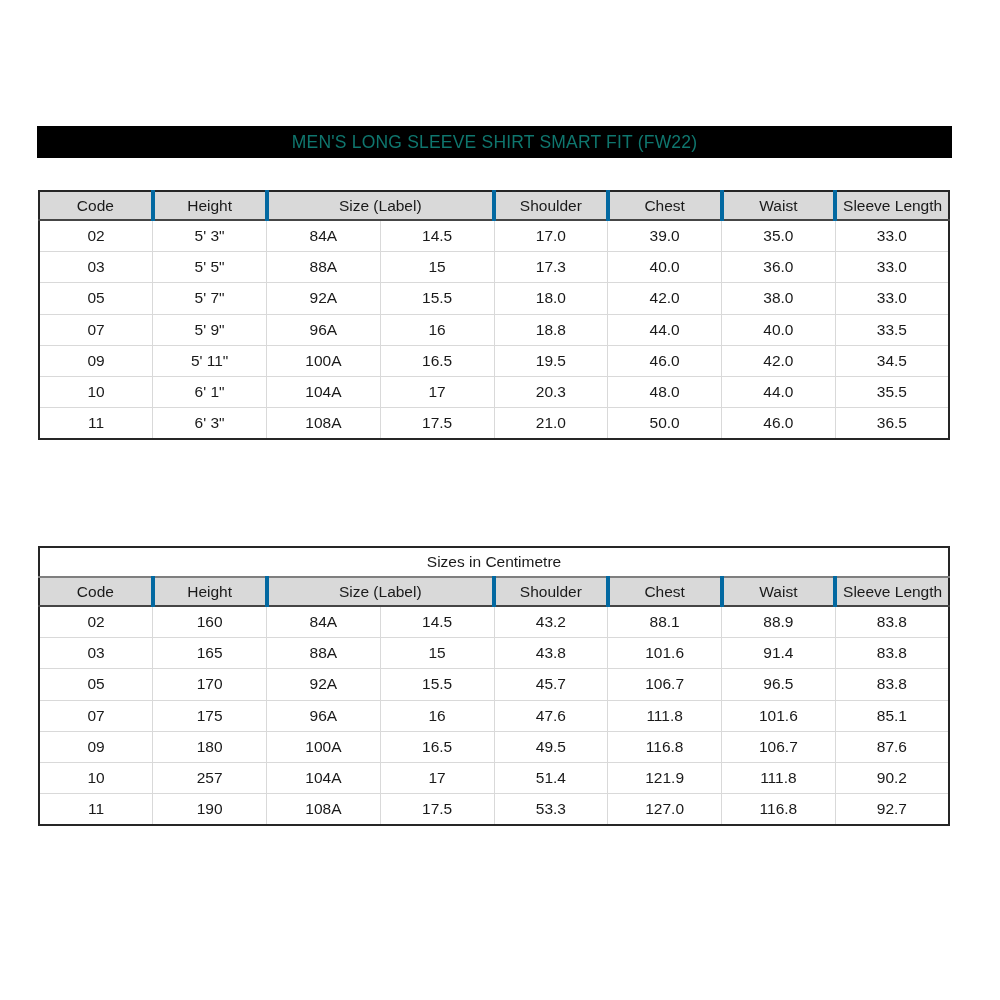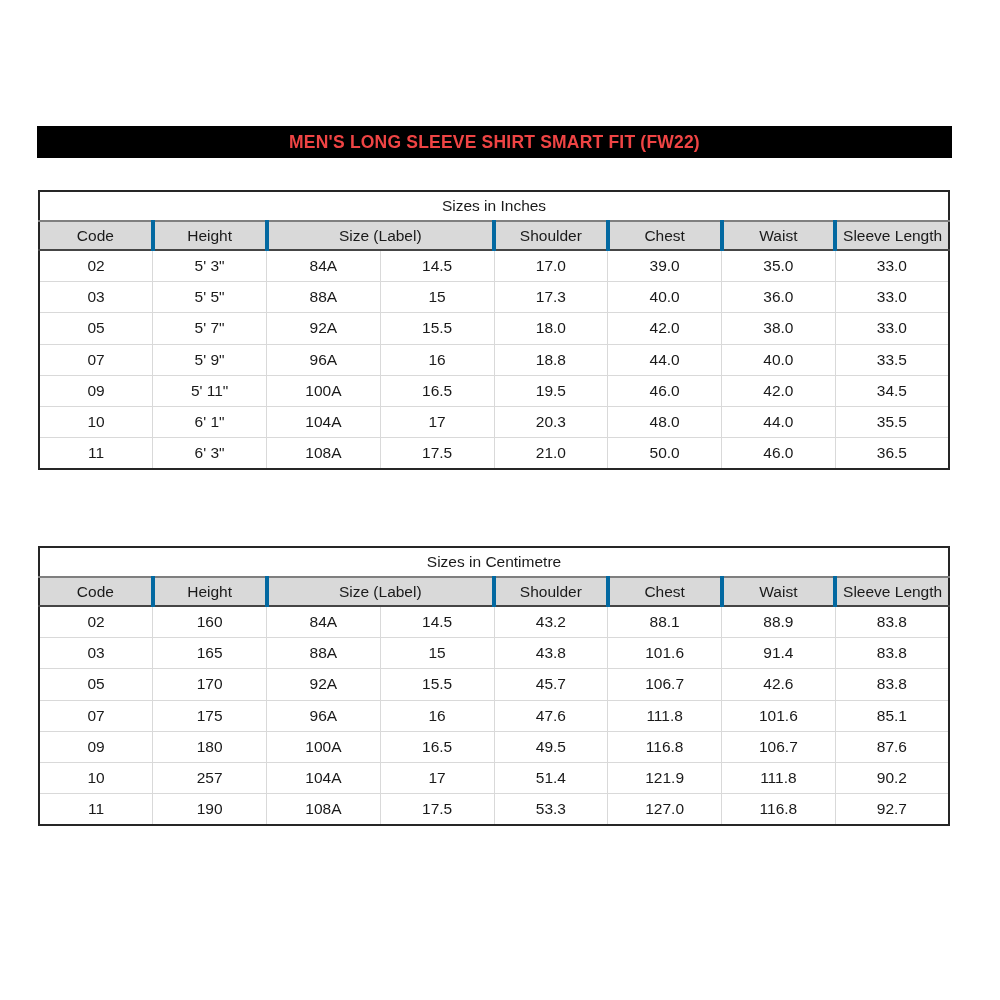--- a/index.html
+++ b/index.html
@@ -20,22 +20,22 @@
     top: 126px;
     width: 915px;
     height: 32px;
     background: #000000;
     display: flex;
     align-items: center;
     justify-content: center;
     box-sizing: border-box;
   }
   .title-bar .title-text {
-    color: #ef4444;
-    font-weight: 700;
+    color: #0f766e;
+    font-weight: 400;
     font-size: 17.5px;
     letter-spacing: 0.2px;
     white-space: nowrap;
   }
   .size-table-wrap {
     position: absolute;
     left: 38px;
     width: 912px;
   }
   .t1 { top: 190px; }
@@ -101,23 +101,20 @@
       <col>
         <col>
         <col>
         <col>
         <col>
         <col>
         <col>
         <col>
     </colgroup>
     <thead>
-      <tr class="title-row">
-        <th colspan="8">Sizes in Inches</th>
-      </tr>
       <tr class="header-row">
         <th>Code</th>
         <th>Height</th>
         <th colspan="2">Size (Label)</th>
         <th>Shoulder</th>
         <th>Chest</th>
         <th>Waist</th>
         <th>Sleeve Length</th>
       </tr>
     </thead>
@@ -243,21 +240,21 @@
           <td>91.4</td>
           <td>83.8</td>
         </tr>
         <tr>
           <td>05</td>
           <td>170</td>
           <td>92A</td>
           <td>15.5</td>
           <td>45.7</td>
           <td>106.7</td>
-          <td>42.6</td>
+          <td>96.5</td>
           <td>83.8</td>
         </tr>
         <tr>
           <td>07</td>
           <td>175</td>
           <td>96A</td>
           <td>16</td>
           <td>47.6</td>
           <td>111.8</td>
           <td>101.6</td>

